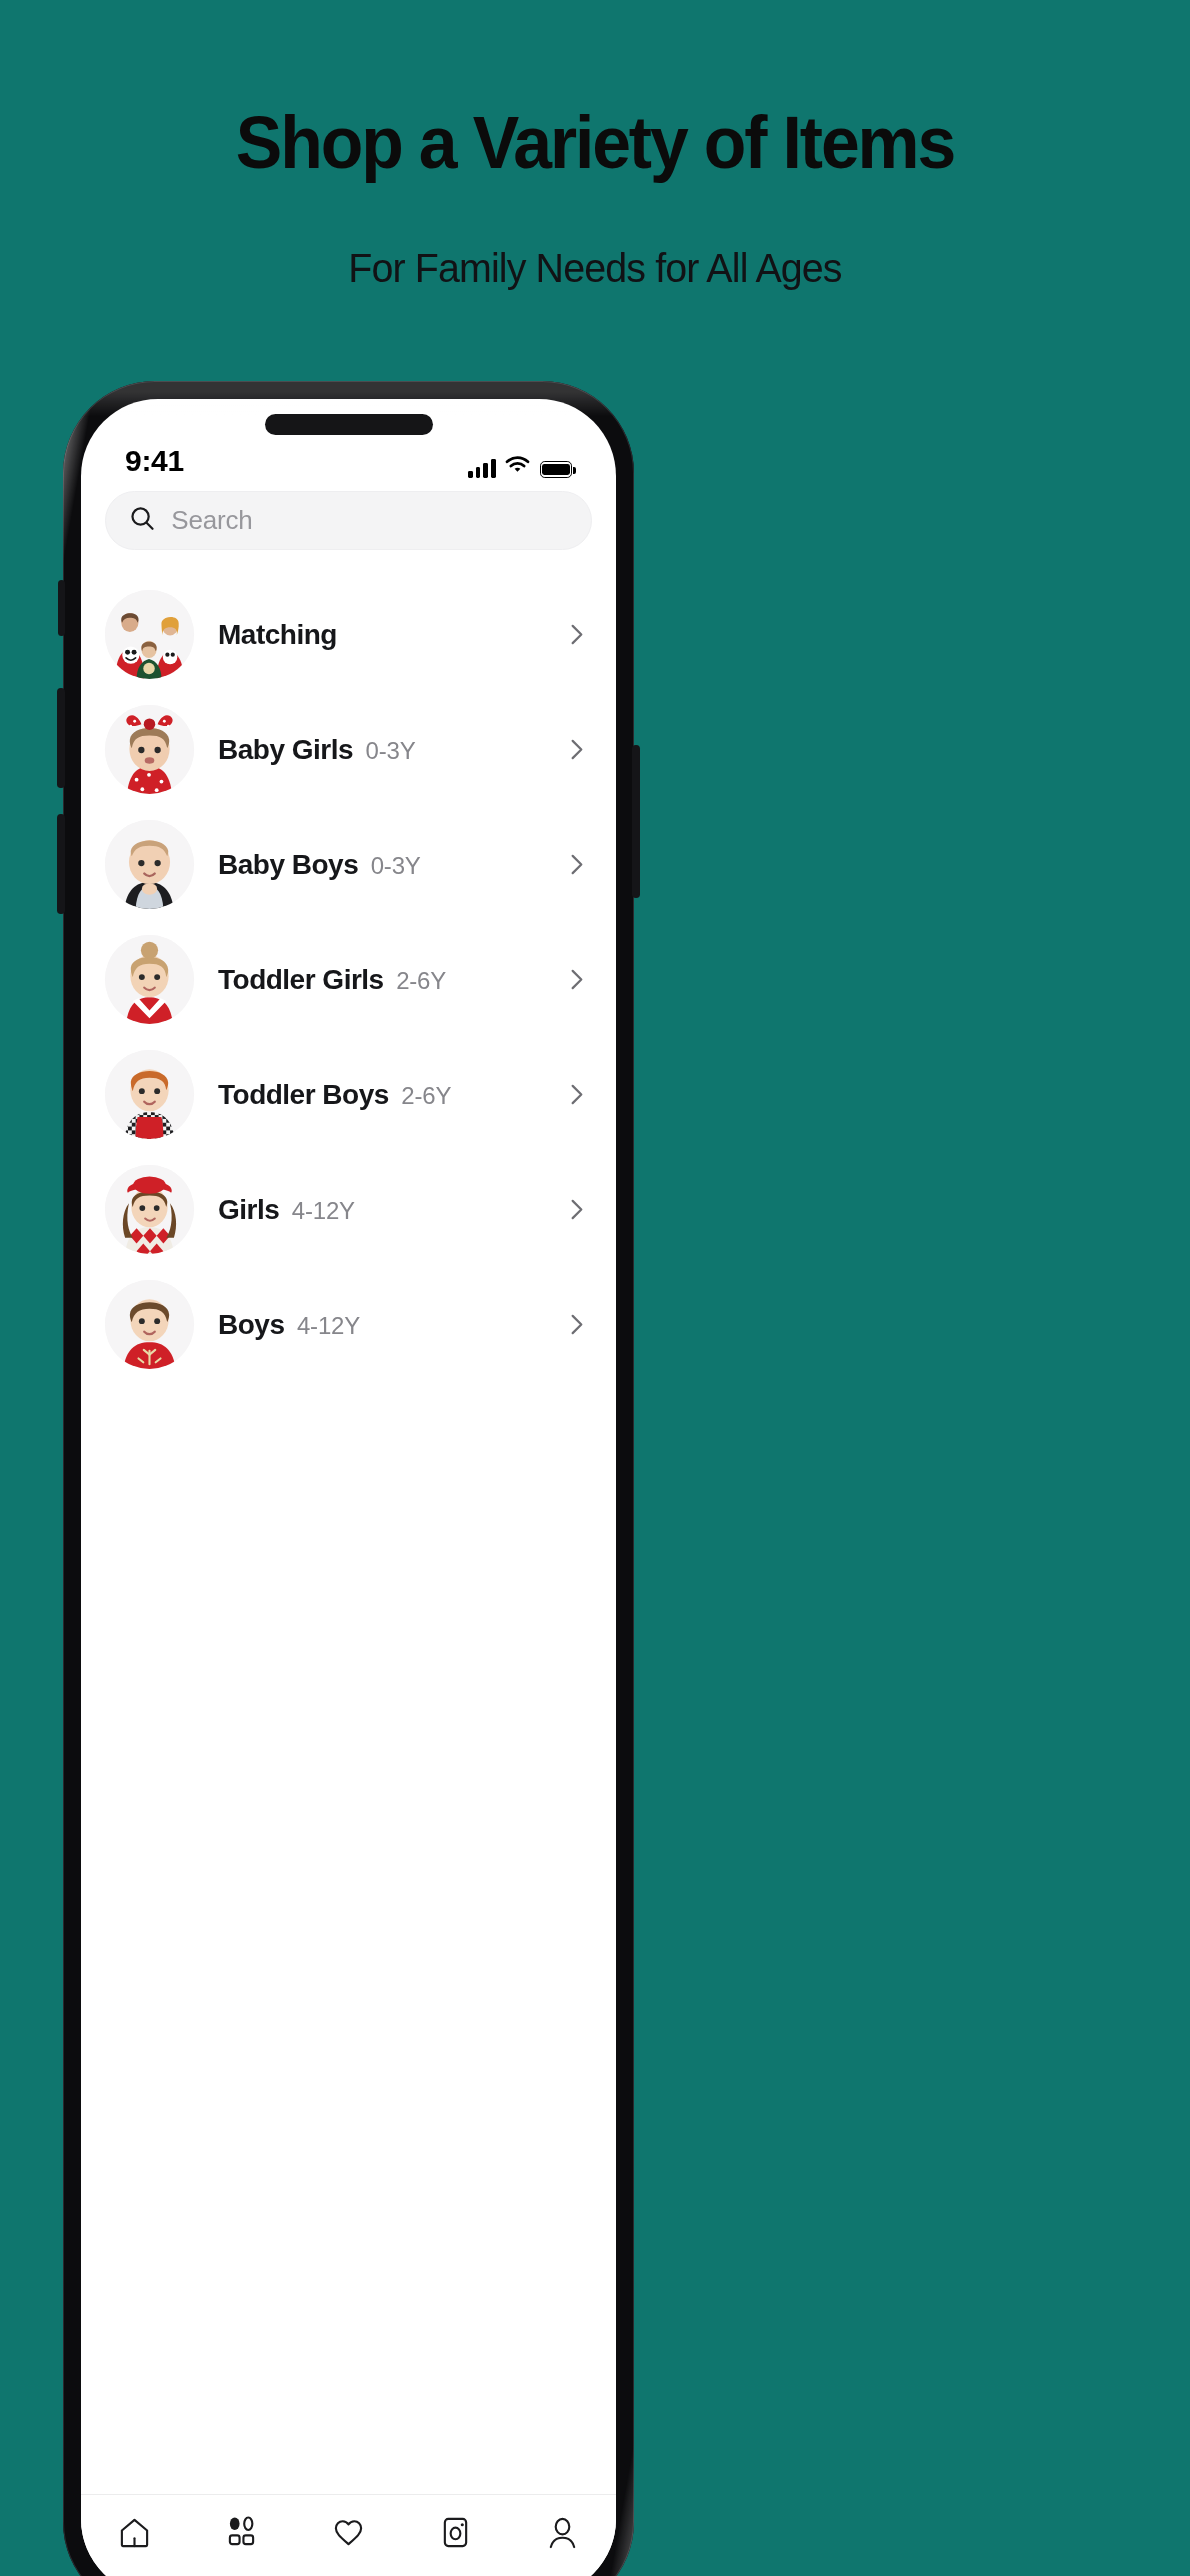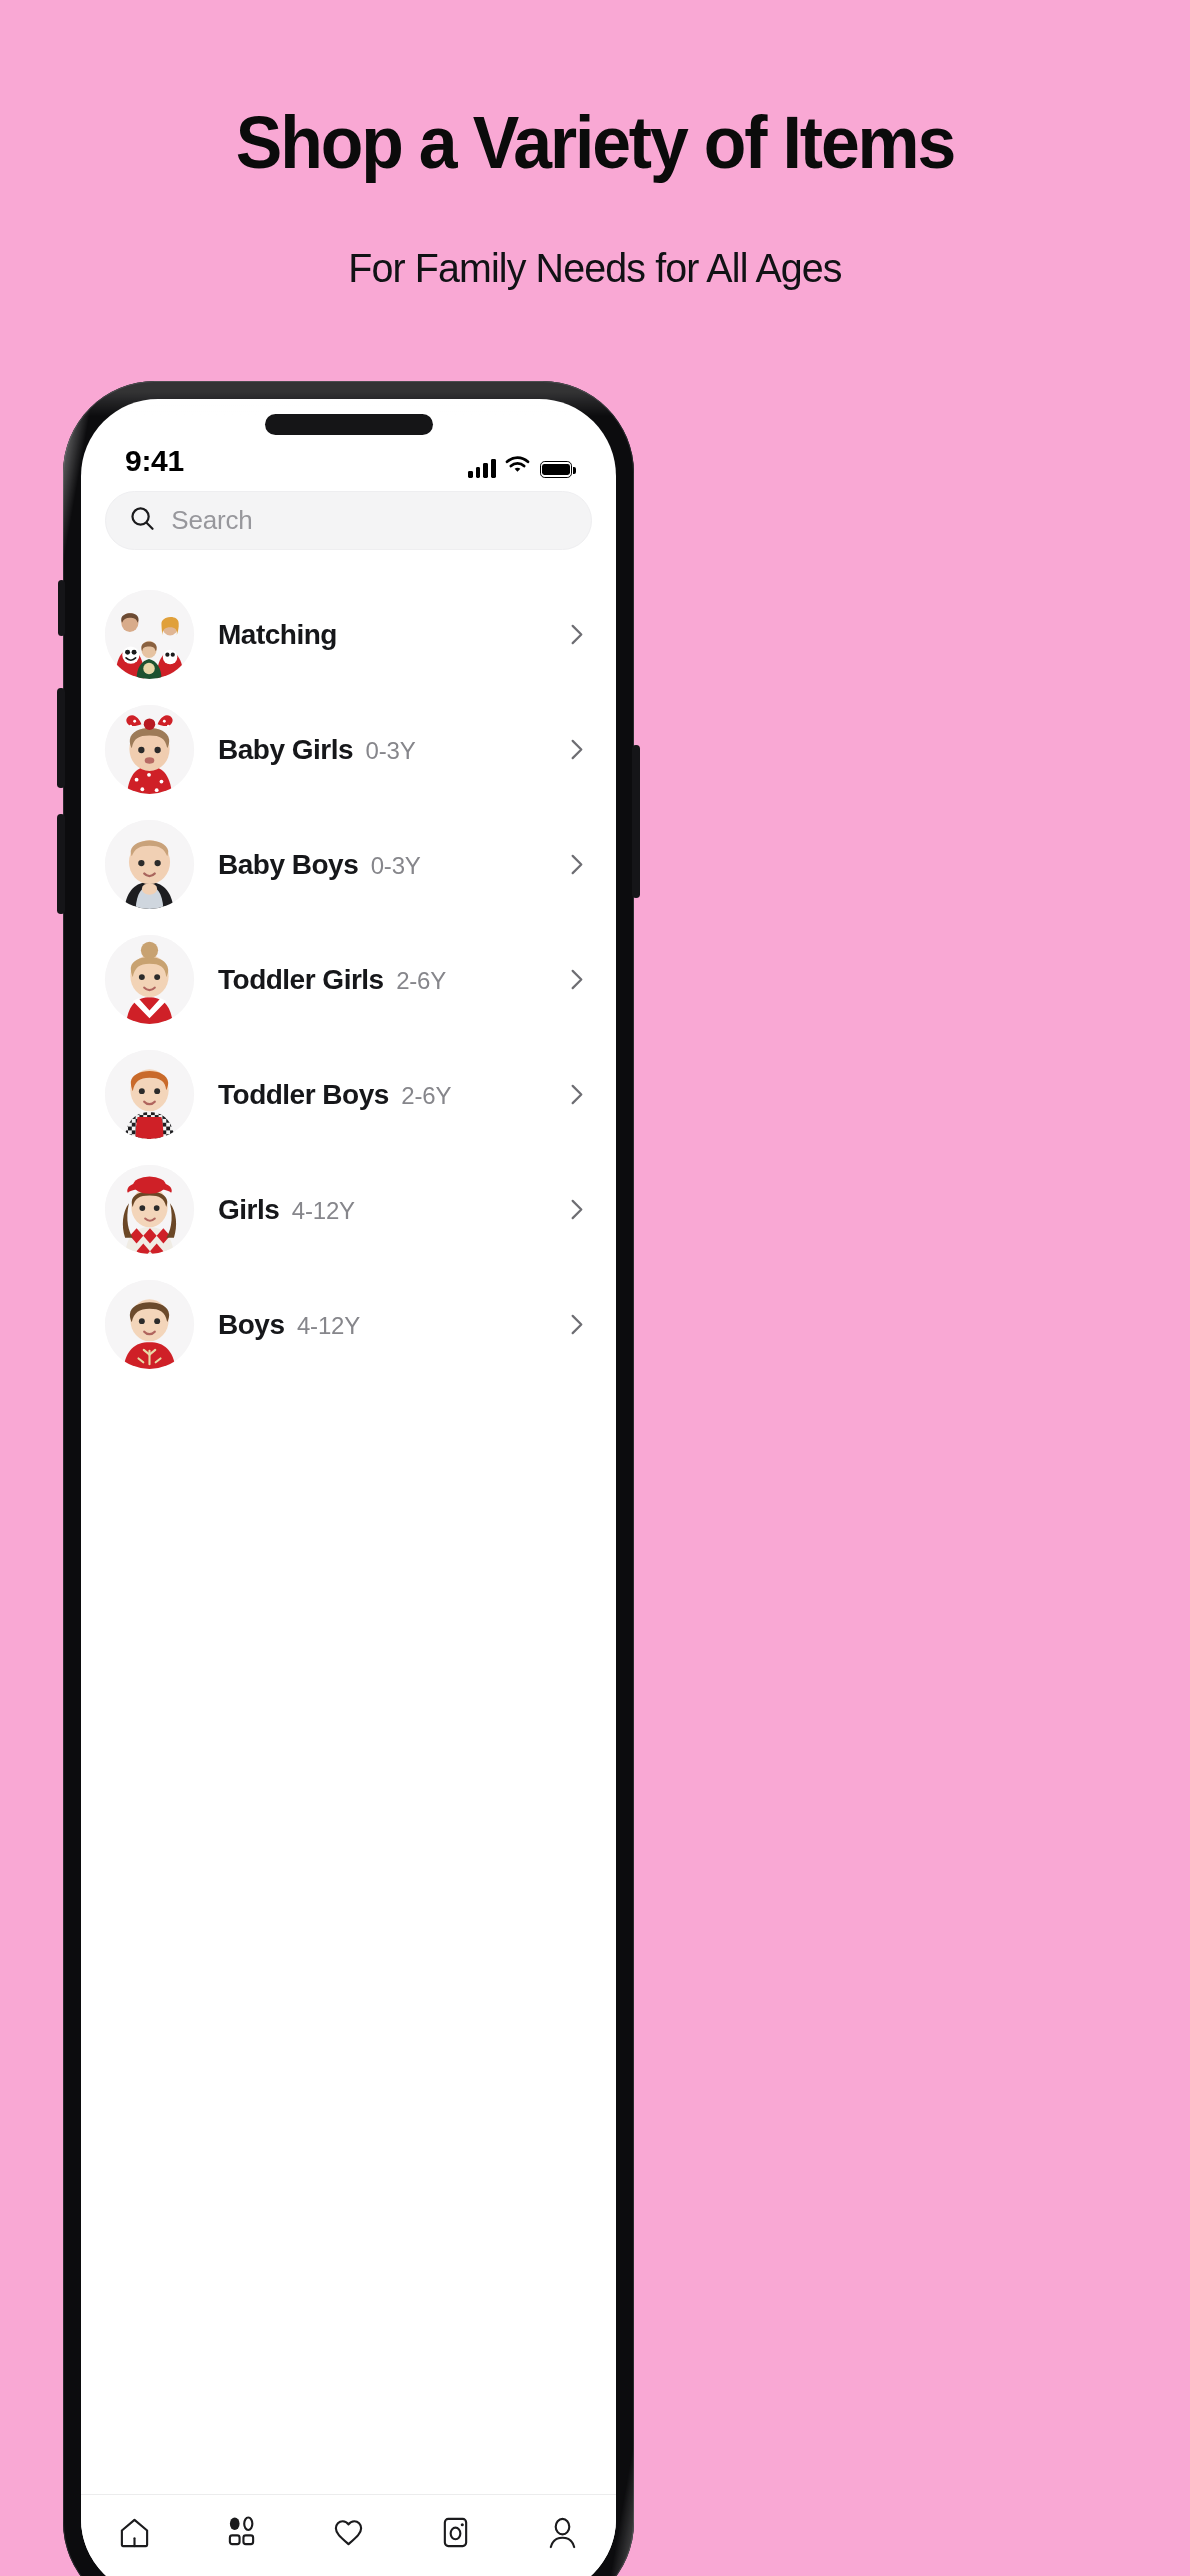--- a/index.html
+++ b/index.html
@@ -2,21 +2,21 @@
 <html><head>
 <meta charset="utf-8">
 <style>
   * { margin:0; padding:0; box-sizing:border-box; }
   html,body{
     width:1190px; height:2576px;
     background:#ffffff;
     font-family:"Liberation Sans", sans-serif;
     overflow:hidden;
   }
-  .page{ position:relative; width:1190px; height:2576px; background:#f9a8d4; }
+  .page{ position:relative; width:1190px; height:2576px; background:#0f766e; }
 
   
   .headline{
     position:absolute; left:0; top:104px; width:1190px;
     text-align:center;
     font-family:"Liberation Sans", sans-serif;
     font-size:75px; line-height:1.03; font-weight:700;
     letter-spacing:-2.3px; color:#0b0b0b;
     transform:scaleX(0.93); transform-origin:center top;
   }

